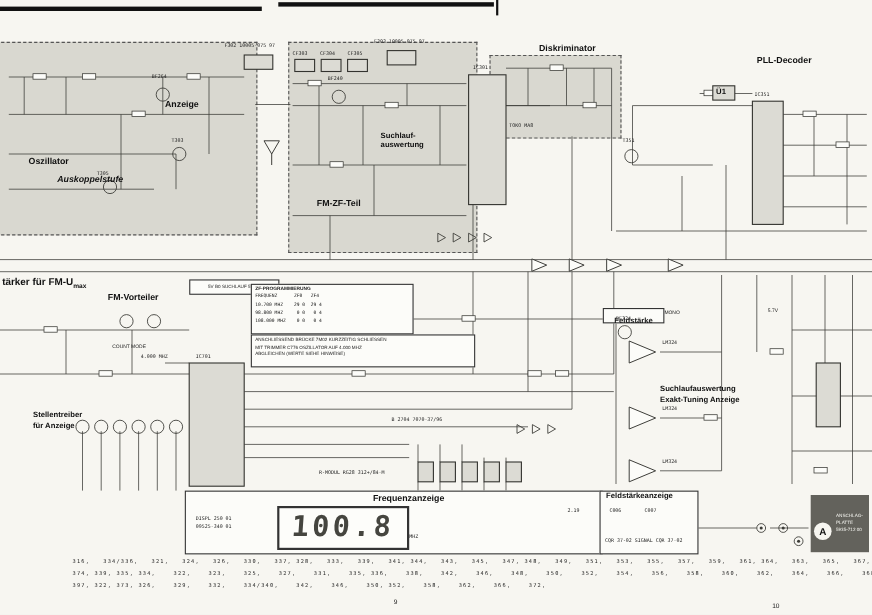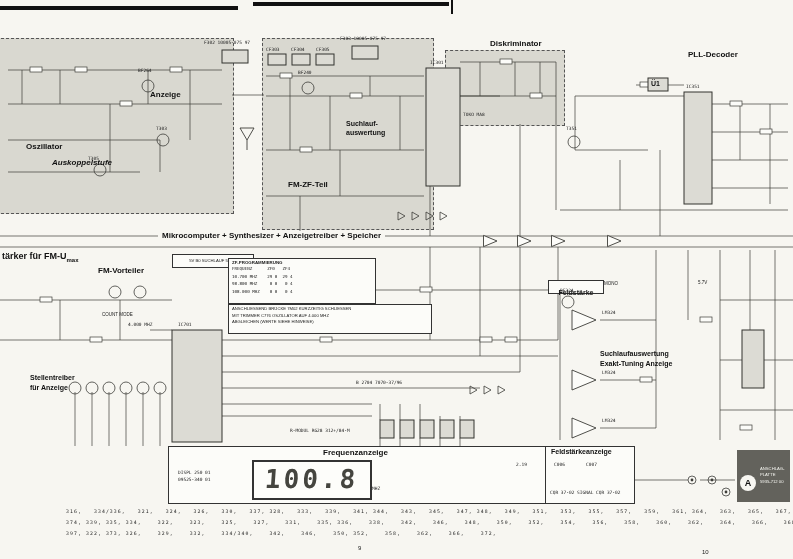--- a/index.html
+++ b/index.html
@@ -230,21 +230,21 @@
         <div class="hintrow">MIT TRIMMER C776 OSZILLATOR AUF 4.000 MHZ</div>
         <div class="hintrow">ABGLEICHEN (WERTE SIEHE HINWEISE)</div>
       </div>
   </div>
 
   <div class="box" style="left:548px;top:280px;width:54px;height:12px;text-align:center;">
     <span class="f7" style="font-weight:bold;line-height:12px;">Feldstärke</span>
   </div>
 
   <div class="box" style="left:168px;top:446px;width:378px;height:56px;border-width:1.5px;"></div>
-  <div class="lbl f8" style="left:276px;top:448px;padding-left:47px;">Frequenzanzeige</div>
+  <div class="lbl f8" style="left:292px;top:448px;padding-left:47px;">Frequenzanzeige</div>
   <div class="tiny mono" style="left:178px;top:470px;">DISPL 250 01</div>
   <div class="tiny mono" style="left:178px;top:477px;">09525-340 01</div>
 
   <div class="box" style="left:252px;top:460px;width:116px;height:36px;border-width:2px;background:#fdfdfa;text-align:center;">
     <span class="seg" style="display:inline-block;margin-top:2px;">100.8</span>
   </div>
   <div class="tiny mono" style="left:372px;top:486px;">MHZ</div>
 
   <div class="box" style="left:545px;top:446px;width:88px;height:56px;"></div>
   <div class="lbl f7" style="left:551px;top:448px;">Feldstärkeanzeige</div>
@@ -264,21 +264,20 @@
   <div class="lbl f8" style="left:150px;top:90px;">Anzeige</div>
   <div class="lbl f8" style="left:26px;top:142px;">Oszillator</div>
   <div class="lbl f8" style="left:52px;top:158px;font-style:italic;">Auskoppelstufe</div>
   <div class="lbl f8" style="left:288px;top:180px;">FM-ZF-Teil</div>
   <div class="lbl f7" style="left:346px;top:120px;">Suchlauf-</div>
   <div class="lbl f7" style="left:346px;top:129px;">auswertung</div>
   <div class="lbl f8" style="left:478px;top:39px;margin-left:12px;">Diskriminator</div>
   <div class="lbl f8" style="left:688px;top:50px;">PLL-Decoder</div>
   <div class="lbl f7" style="left:651px;top:80px;">Ü1</div>
 
-  <div class="lbl f8" style="left:158px;top:231px;background:#f7f6f1;padding:0 4px;">Mikrocomputer + Synthesizer + Anzeigetreiber + Speicher</div>
 
   <div class="lbl f9" style="left:2px;top:251px;">
     <span>tärker für FM-U</span><sub style="font-size:6px;">max</sub>
   </div>
 
   <div class="lbl f8" style="left:98px;top:266px;">FM-Vorteiler</div>
   <div class="tiny" style="left:604px;top:281px;">MONO</div>
   <div class="tiny" style="left:698px;top:280px;">5.7V</div>
   <div class="lbl f7" style="left:600px;top:350px;">Suchlaufauswertung</div>
   <div class="lbl f7" style="left:600px;top:360px;">Exakt-Tuning Anzeige</div>

